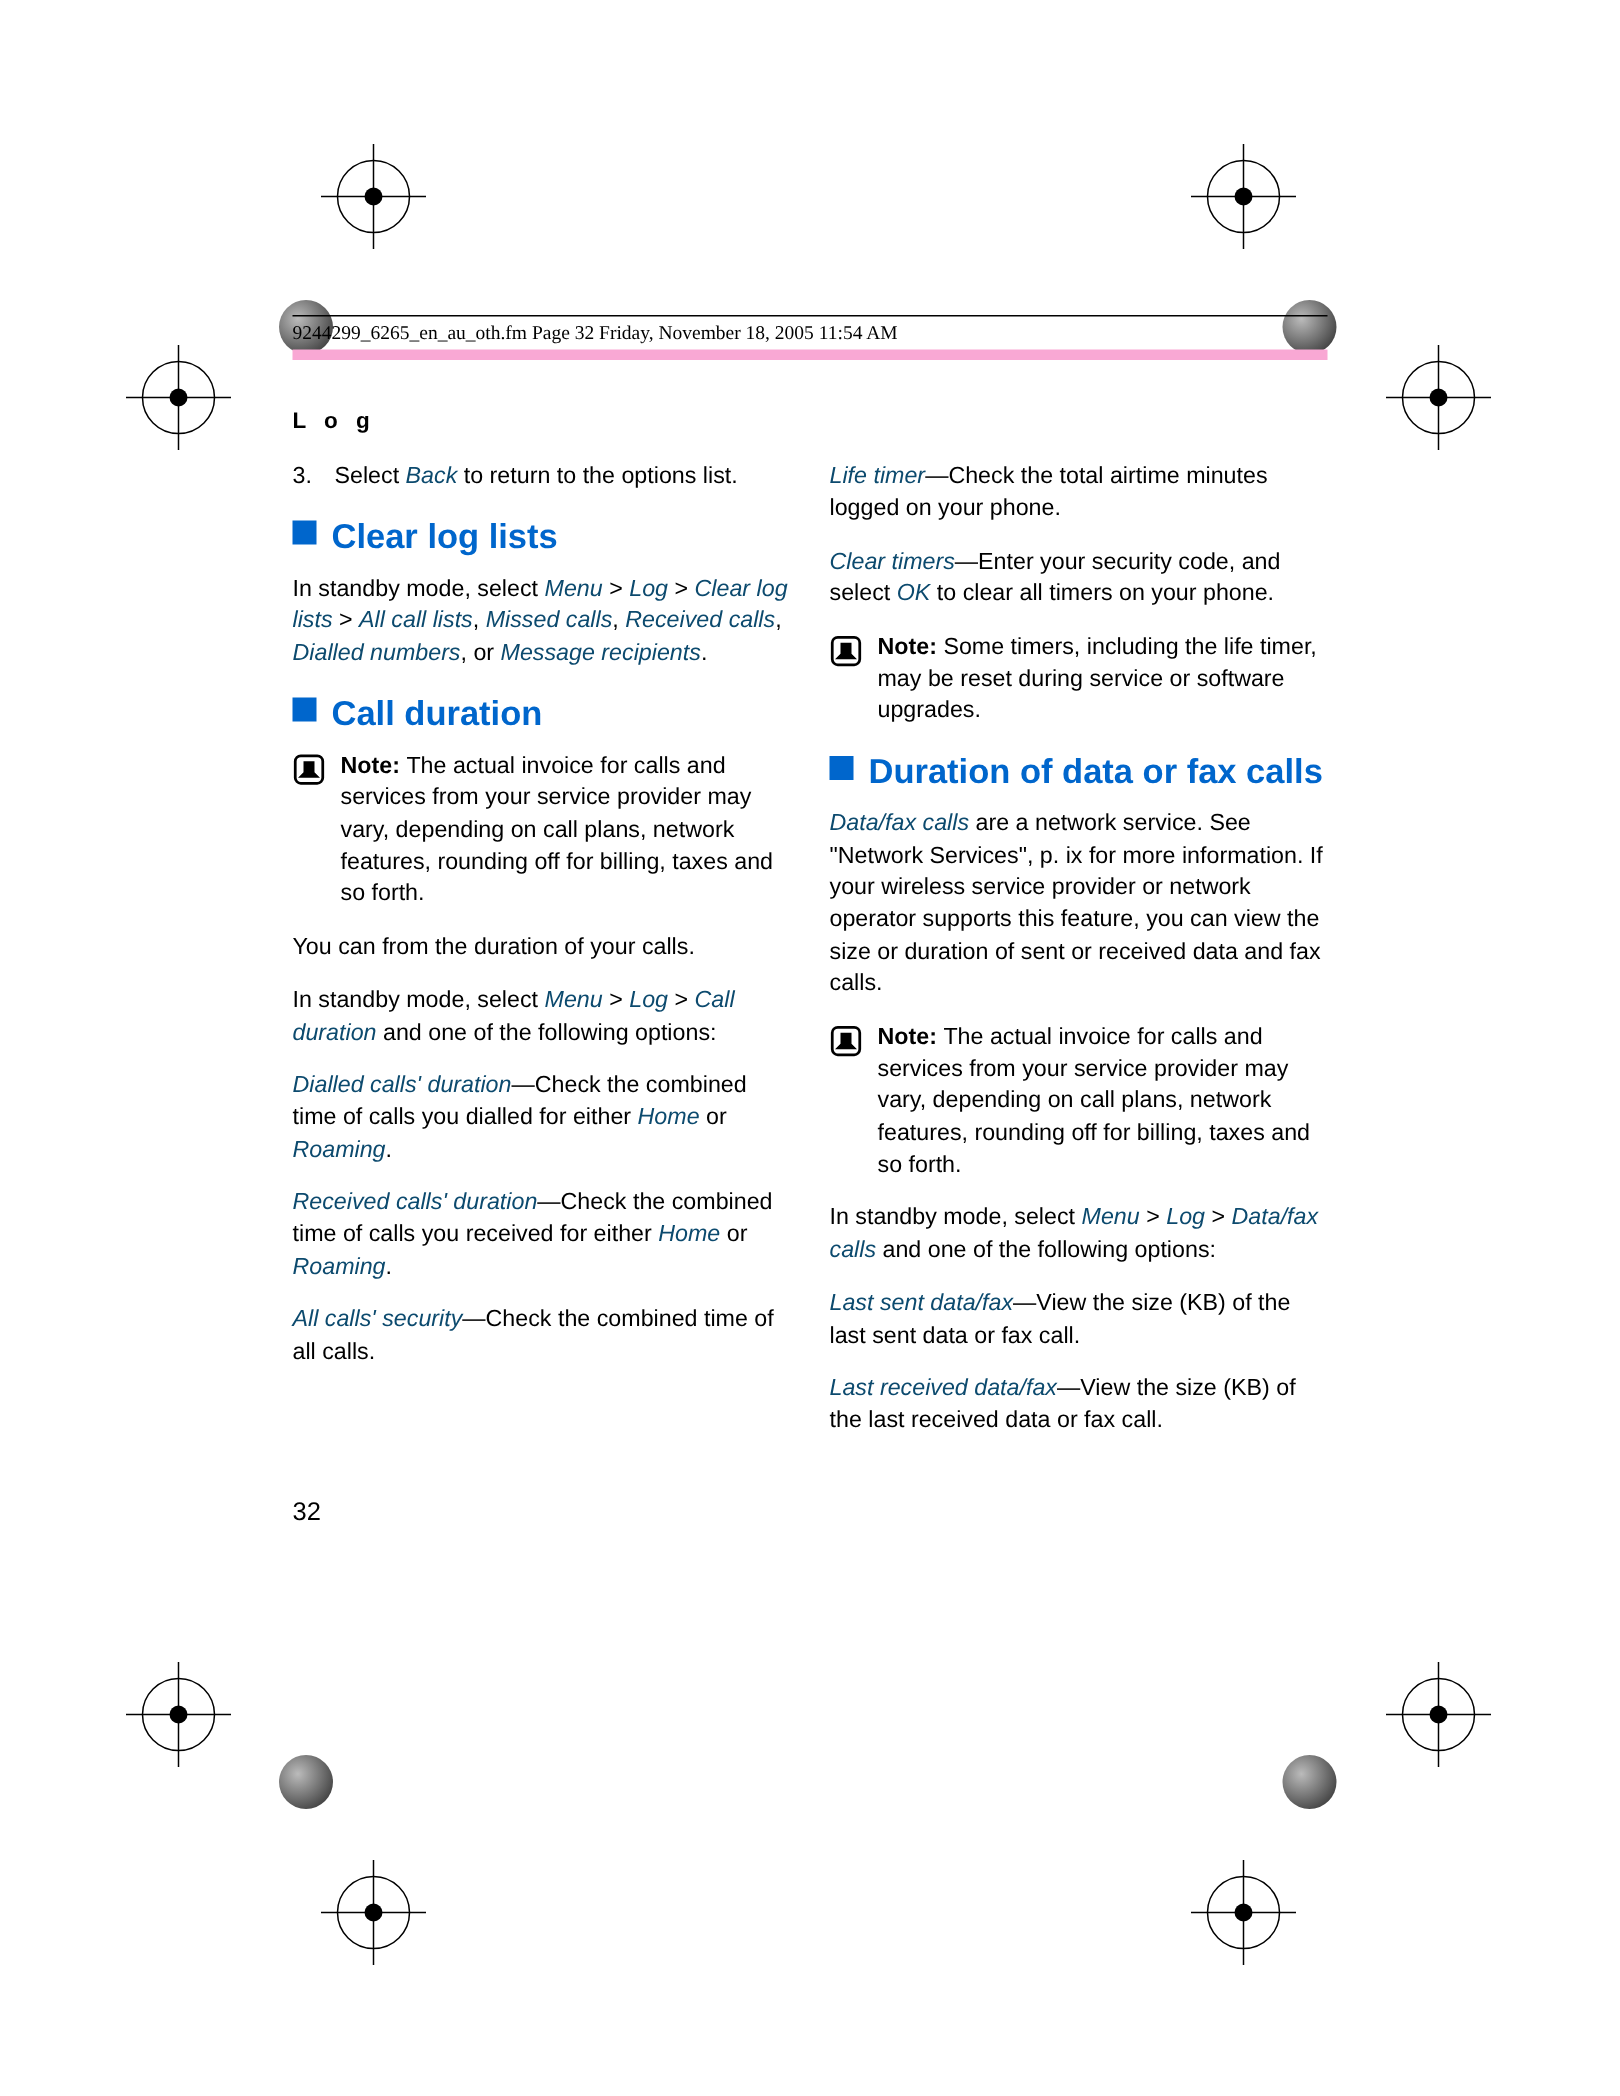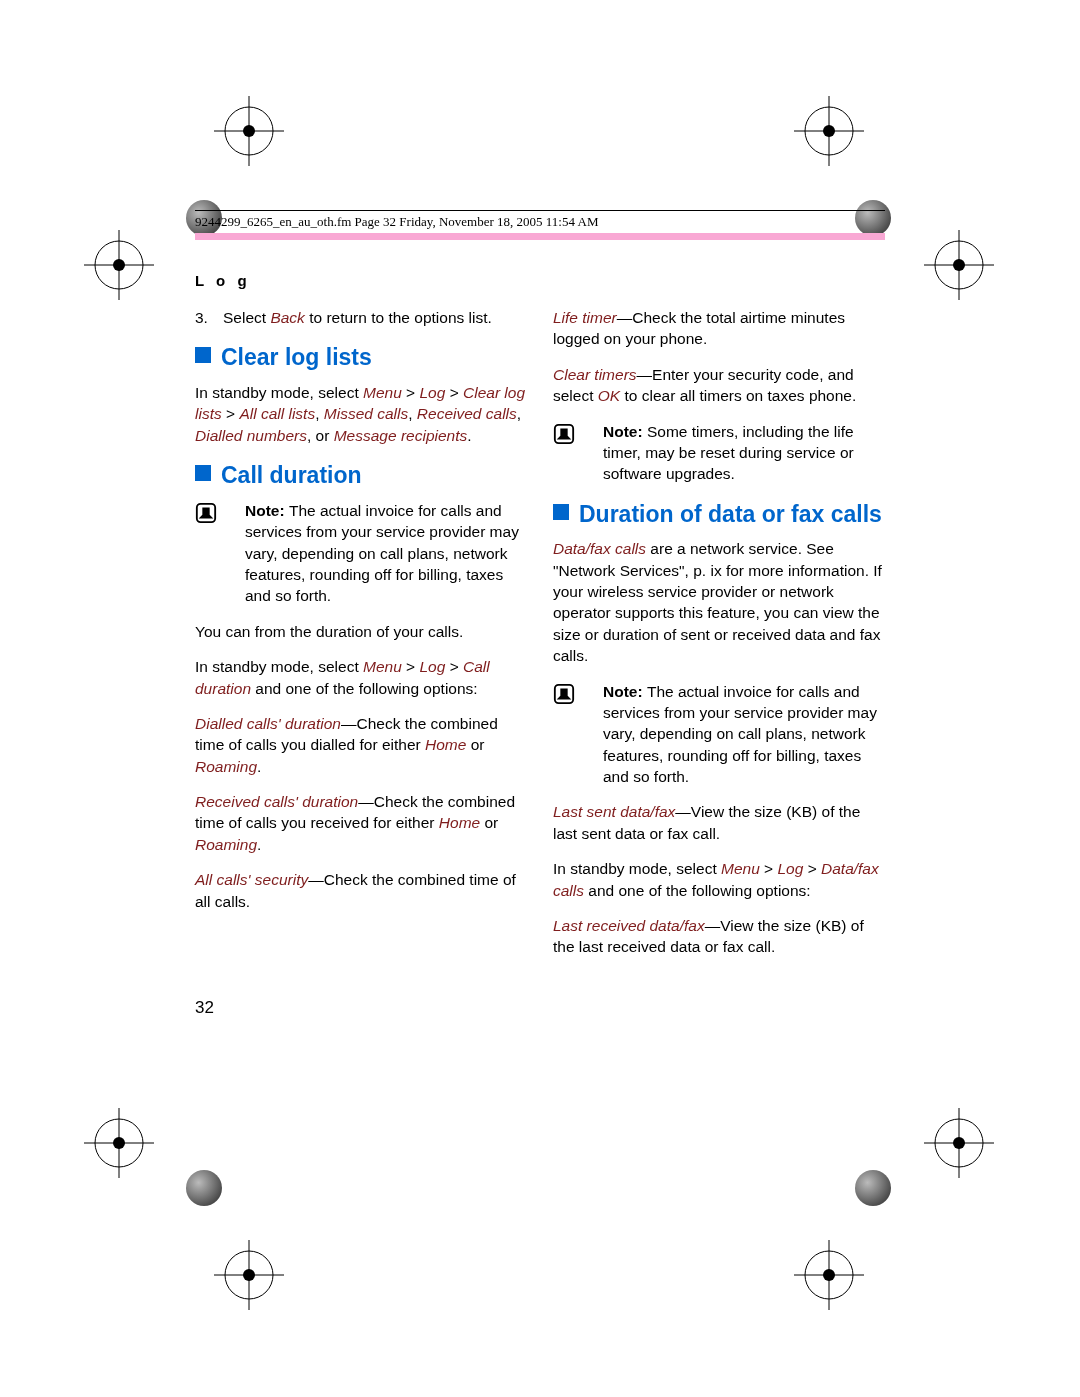--- a/index.html
+++ b/index.html
@@ -53,22 +53,22 @@
     align-items: flex-start;
     gap: 10px;
   }
   h2.section .sq {
     width: 16px;
     height: 16px;
     background: #0066cc;
     flex-shrink: 0;
     margin-top: 5px;
   }
-  .link { color: #7f1d1d; font-style: italic; }
-  .note-block { display: flex; gap: 28px; margin-bottom: 14px; }
+  .link { color: #0c4a6e; font-style: italic; }
+  .note-block { display: flex; gap: 10px; margin-bottom: 14px; }
   .note-icon {
     width: 22px;
     flex-shrink: 0;
     margin-top: 2px;
   }
   .note-icon svg { width: 22px; height: 22px; }
   .note-body { flex: 1; }
   .pnum {
     margin-top: 26px;
     font-size: 17px;
@@ -221,21 +221,21 @@
       <p><span class="link">Received calls' duration</span><span>—Check the combined time of calls you received for either </span><span class="link">Home</span><span> or </span><span class="link">Roaming</span><span>.</span></p>
 
       <p><span class="link">All calls' security</span><span>—Check the combined time of all calls.</span></p>
 
     </div>
 
     <div class="col">
 
       <p><span class="link">Life timer</span><span>—Check the total airtime minutes logged on your phone.</span></p>
 
-      <p><span class="link">Clear timers</span><span>—Enter your security code, and select </span><span class="link">OK</span><span> to clear all timers on taxes phone.</span></p>
+      <p><span class="link">Clear timers</span><span>—Enter your security code, and select </span><span class="link">OK</span><span> to clear all timers on your phone.</span></p>
 
       <div class="note-block">
         <div class="note-icon">
           <svg viewBox="0 0 24 24">
               <rect x="2" y="2" width="20" height="20" rx="4" fill="none" stroke="#000" stroke-width="2"></rect>
               <path d="M8 6 L16 6 L16 14 L20 18 L4 18 L8 14 Z" fill="#000"></path>
             </svg>
         </div>
         <div class="note-body">
           <b>Note: </b><span>Some timers, including the life timer, may be reset during service or software upgrades.</span>
@@ -254,25 +254,25 @@
           <svg viewBox="0 0 24 24">
               <rect x="2" y="2" width="20" height="20" rx="4" fill="none" stroke="#000" stroke-width="2"></rect>
               <path d="M8 6 L16 6 L16 14 L20 18 L4 18 L8 14 Z" fill="#000"></path>
             </svg>
         </div>
         <div class="note-body">
           <b>Note: </b><span>The actual invoice for calls and services from your service provider may vary, depending on call plans, network features, rounding off for billing, taxes and so forth.</span>
         </div>
       </div>
 
-      <p><span class="link">Last sent data/fax</span><span>—View the size (KB) of the last sent data or fax call.</span></p>
-
       <p>
         <span>In standby mode, select </span><span class="link">Menu</span><span> &gt; </span><span class="link">Log</span><span> &gt; </span><span class="link">Data/fax calls</span><span> and one of the following options:</span>
       </p>
 
+      <p><span class="link">Last sent data/fax</span><span>—View the size (KB) of the last sent data or fax call.</span></p>
+
       <p><span class="link">Last received data/fax</span><span>—View the size (KB) of the last received data or fax call.</span></p>
 
     </div>
   </div>
 
   <div class="pnum">32</div>
 </div>
 
 </body></html>

